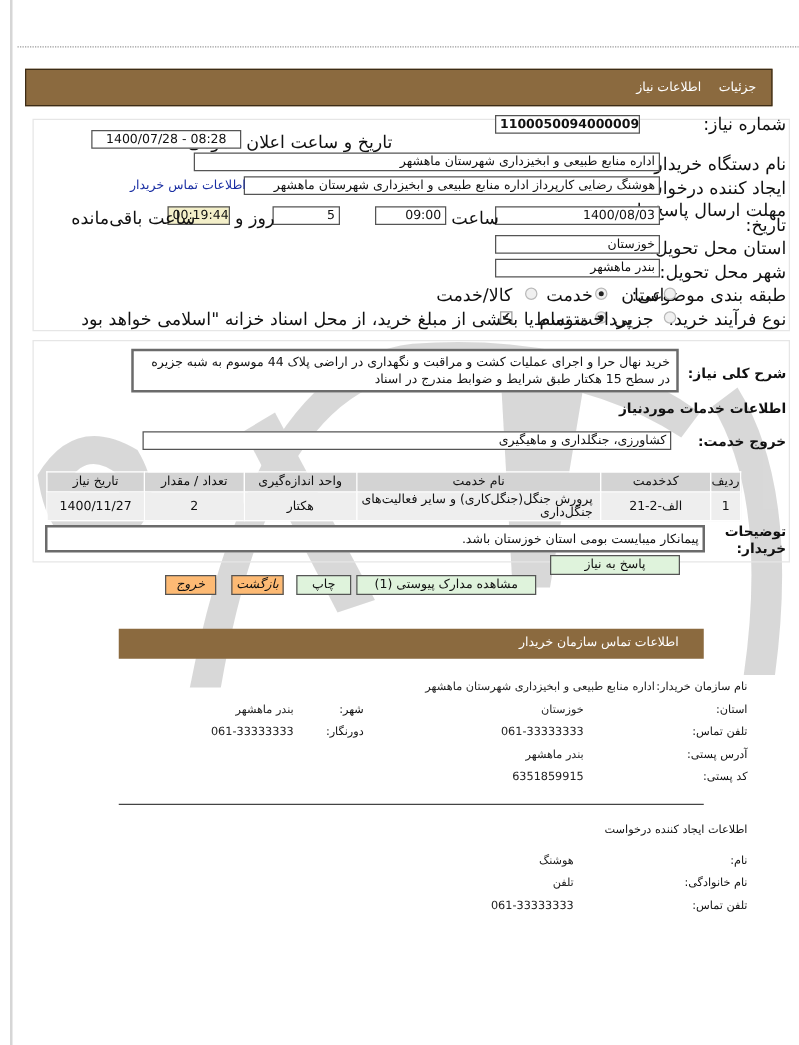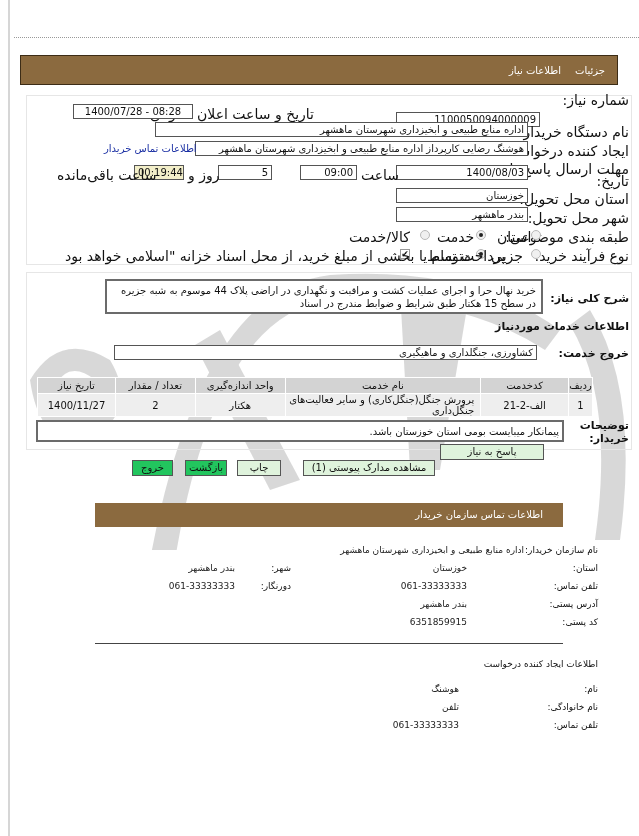--- a/index.html
+++ b/index.html
@@ -22,21 +22,21 @@
   .radio.on::after { content: ""; position: absolute; left: 2px; top: 2px; width: 4px; height: 4px; border-radius: 50%; background: #222; }
   .check { position: absolute; width: 10px; height: 10px; border: 1px solid #999; background: #fff; font-size: 9px; line-height: 8px; text-align: center; color: #222; }
   .bold { font-weight: bold; font-size: 11px; }
   .desc-box { position: absolute; border: 2px solid #6b6b6b; background: #fff; direction: rtl; text-align: right; padding: 3px 5px; font-size: 10px; line-height: 13px; }
   table.svc { position: absolute; left: 37px; top: 377px; width: 556px; border-collapse: collapse; direction: rtl; font-size: 10px; }
   table.svc th { background: #d3d3d3; color: #111; font-weight: normal; height: 16px; border: 1px solid #fff; text-align: center; }
   table.svc td { background: #eeeeee; height: 18px; text-align: center; border: 1px solid #fff; }
   table.svc td.name { text-align: right; padding-right: 6px; }
   .btn { position: absolute; height: 16px; border: 1px solid #555; font-size: 10px; text-align: center; line-height: 14px; direction: rtl; cursor: pointer; white-space: nowrap; }
   .btn.green { background: #dff3dc; }
-  .btn.pink { background: #22c55e; }
+  .btn.pink { background: #fdba74; font-style: italic; }
   .section-bar { position: absolute; left: 95px; top: 503px; width: 468px; height: 24px; background: #8b6a3f; color: #fff; direction: rtl; font-size: 10px; line-height: 24px; padding-right: 20px; }
   .c-lbl { position: absolute; direction: rtl; font-size: 9px; white-space: nowrap; color: #111; }
   .c-val { position: absolute; direction: rtl; font-size: 9px; white-space: nowrap; color: #222; text-align: right; }
   .rule { position: absolute; border-top: 1px solid #444; }
 </style>
 </head>
 <body>
 
 <div class="left-rule"></div>
 <div class="dotted-rule"></div>
@@ -50,21 +50,21 @@
 </svg>
 
 <div class="topbar">
   <span>جزئیات</span>
   <span>اطلاعات نیاز</span>
 </div>
 
 <div class="panel panel1"></div>
 
 <span class="lbl" style="right:10px; top:92px;">شماره نیاز:</span>
-<div class="fld ltr" style="left:396px; top:112px; width:144px;">1100050094000009</div>
+<div class="fld ltr" style="left:396px; top:92px; width:116px;font-weight:bold;">1100050094000009</div>
 
 <span class="lbl" style="right:325px; top:106px;">تاریخ و ساعت اعلان عمومی:</span>
 <div class="fld ltr center" style="left:73px; top:104px; width:120px;">1400/07/28 - 08:28</div>
 
 <span class="lbl" style="right:10px; top:124px;">نام دستگاه خریدار:</span>
 <div class="fld" style="left:155px; top:122px; width:373px;">اداره منابع طبیعی و ابخیزداری شهرستان ماهشهر</div>
 
 <span class="lbl" style="right:10px; top:143px;">ایجاد کننده درخواست:</span>
 <div class="fld" style="left:195px; top:141px; width:333px;">هوشنگ رضایی کارپرداز اداره منابع طبیعی و ابخیزداری شهرستان ماهشهر</div>
 <span class="link" style="left:104px; top:143px;">اطلاعات تماس خریدار</span>
@@ -131,21 +131,21 @@
       <td>2</td>
       <td>1400/11/27</td>
     </tr>
   </tbody>
 </table>
 
 <span class="lbl bold" style="right:10px; top:419px; width:48px; white-space:normal; line-height:13px;">توضیحات خریدار:</span>
 <div class="fld" style="left:36px; top:420px; width:528px; height:22px; line-height:20px; border:2px solid #6b6b6b;">پیمانکار میبایست بومی استان خوزستان باشد.</div>
 
 <div class="btn green" style="left:440px; top:444px; width:104px;">پاسخ به نیاز</div>
-<div class="btn green" style="left:303px; top:460px; width:132px;">مشاهده مدارک پیوستی (1)</div>
+<div class="btn green" style="left:285px; top:460px; width:144px;">مشاهده مدارک پیوستی (1)</div>
 <div class="btn green" style="left:237px; top:460px; width:44px;">چاپ</div>
 <div class="btn pink" style="left:185px; top:460px; width:42px;">بازگشت</div>
 <div class="btn pink" style="left:132px; top:460px; width:41px;">خروج</div>
 
 <div class="section-bar">
   <span>اطلاعات تماس سازمان خریدار</span>
 </div>
 
 <span class="c-lbl" style="right:41px; top:545px;">نام سازمان خریدار:</span>
 <span class="c-val" style="right:115px; top:545px;">اداره منابع طبیعی و ابخیزداری شهرستان ماهشهر</span>

